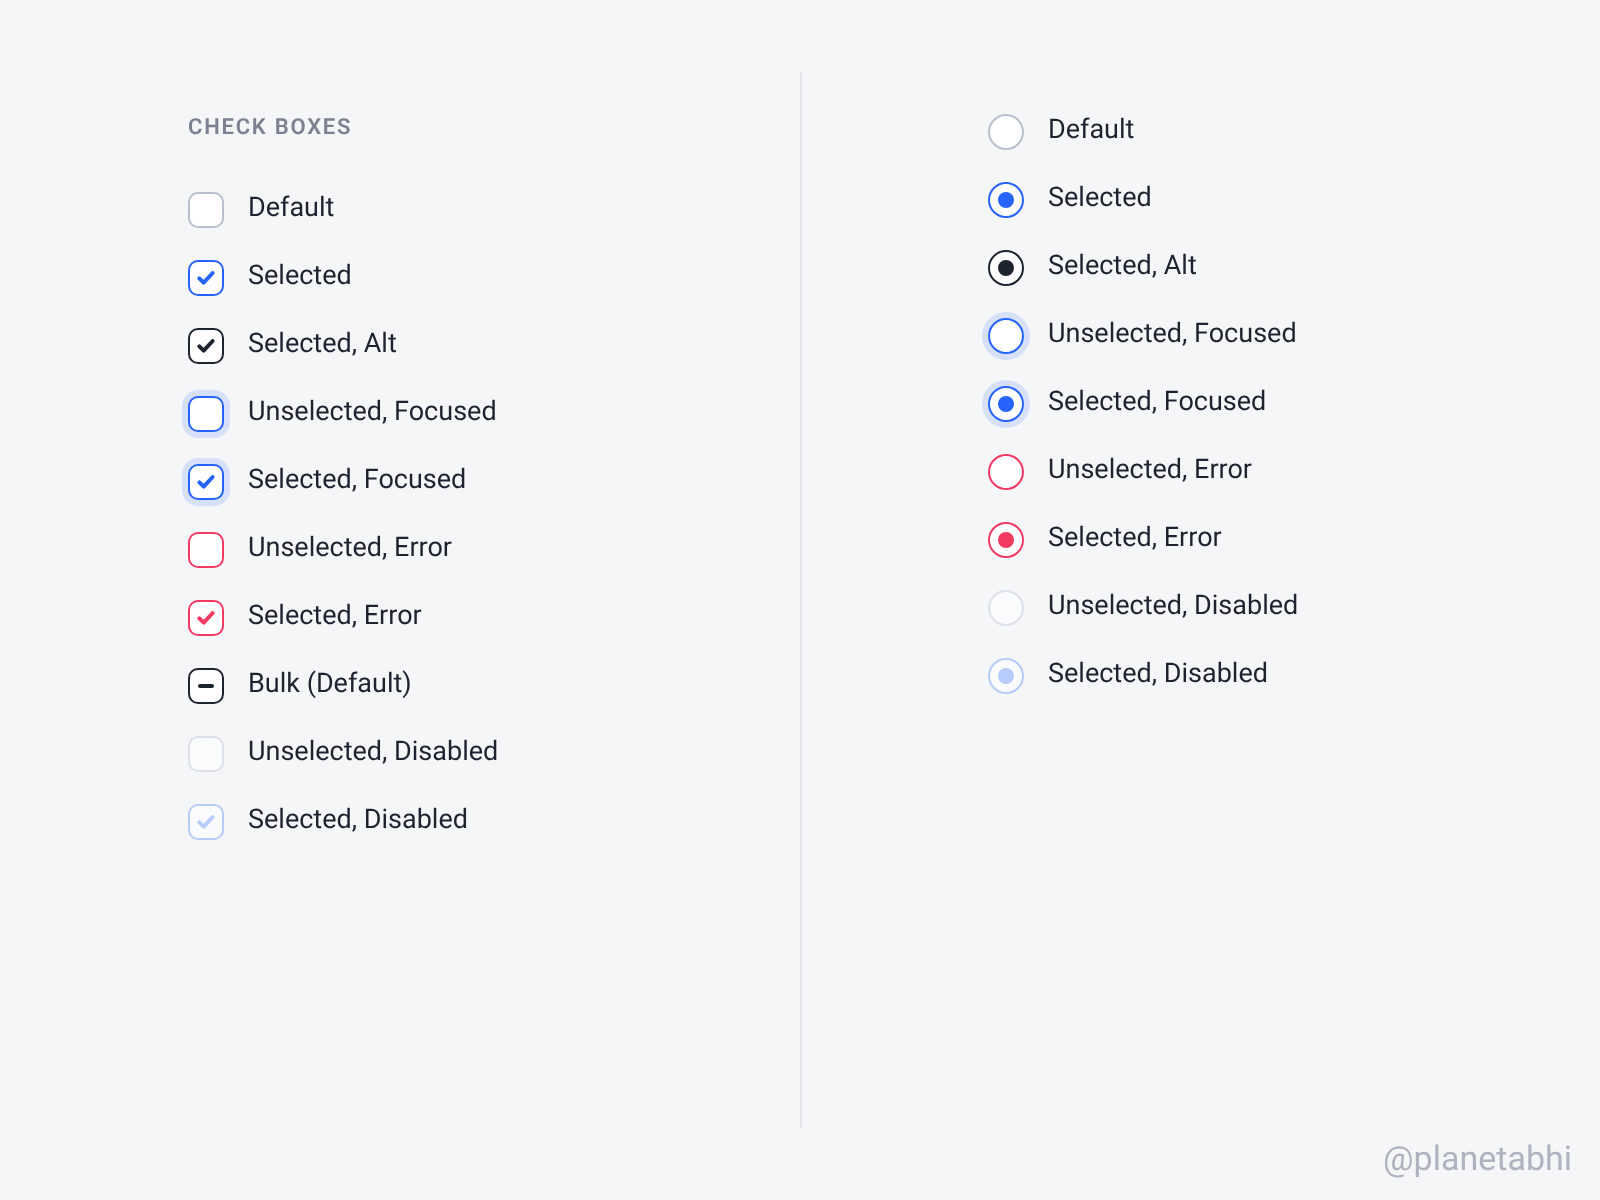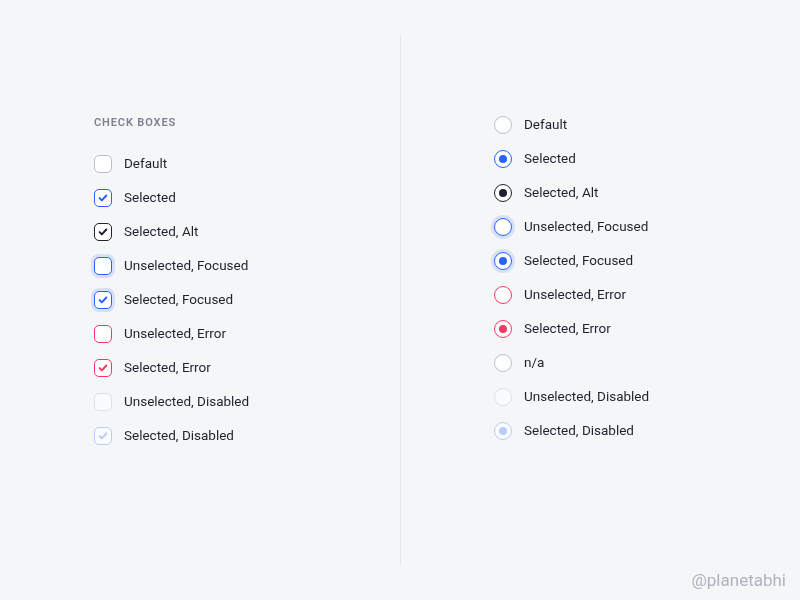--- a/index.html
+++ b/index.html
@@ -6,21 +6,21 @@
   html, body { width: 800px; height: 600px; }
   body {
     background: #f5f6f8;
     font-family: -apple-system, BlinkMacSystemFont, "Segoe UI", Roboto, Helvetica, Arial, sans-serif;
     position: relative;
   }
   .canvas {
     width: 800px;
     height: 600px;
     display: flex;
-    padding: 116px 0 0 0;
+    padding: 57px 0 0 0;
   }
   .col {
     width: 50%;
     padding-left: 94px;
     position: relative;
   }
   .divider {
     position: absolute;
     left: 400px;
     top: 36px;
@@ -170,20 +170,26 @@
 
     <div class="row">
       <div class="cb error checked">
         <svg class="checkmark" viewBox="0 0 12 12">
             <path d="M2 6.2 L4.6 8.8 L10 3"></path>
           </svg>
       </div>
       <span class="row-label">Selected, Error</span>
     </div>
 
+    <div class="row">
+      <div class="cb alt indeterminate">
+        <span class="dash"></span>
+      </div>
+      <span class="row-label">Bulk (Default)</span>
+    </div>
 
     <div class="row">
       <div class="cb disabled">
         
       </div>
       <span class="row-label">Unselected, Disabled</span>
     </div>
 
     <div class="row">
       <div class="cb disabled primary checked">
@@ -233,24 +239,20 @@
       <span class="row-label">Unselected, Error</span>
     </div>
 
     <div class="row">
       <div class="rd error checked">
           <span class="dot"></span>
         </div>
       <span class="row-label">Selected, Error</span>
     </div>
 
-    <div class="row">
-      <div class="rd"></div>
-      <span class="row-label">n/a</span>
-    </div>
 
     <div class="row">
       <div class="rd disabled"></div>
       <span class="row-label">Unselected, Disabled</span>
     </div>
 
     <div class="row">
       <div class="rd disabled primary checked">
           <span class="dot"></span>
         </div>

